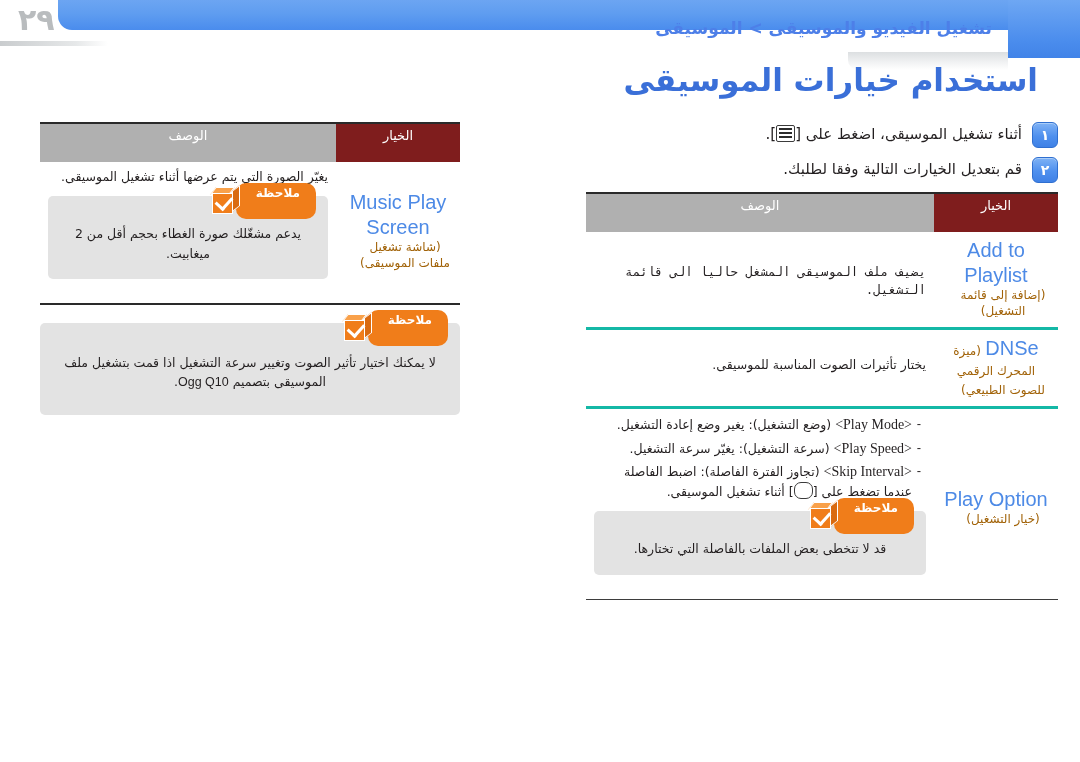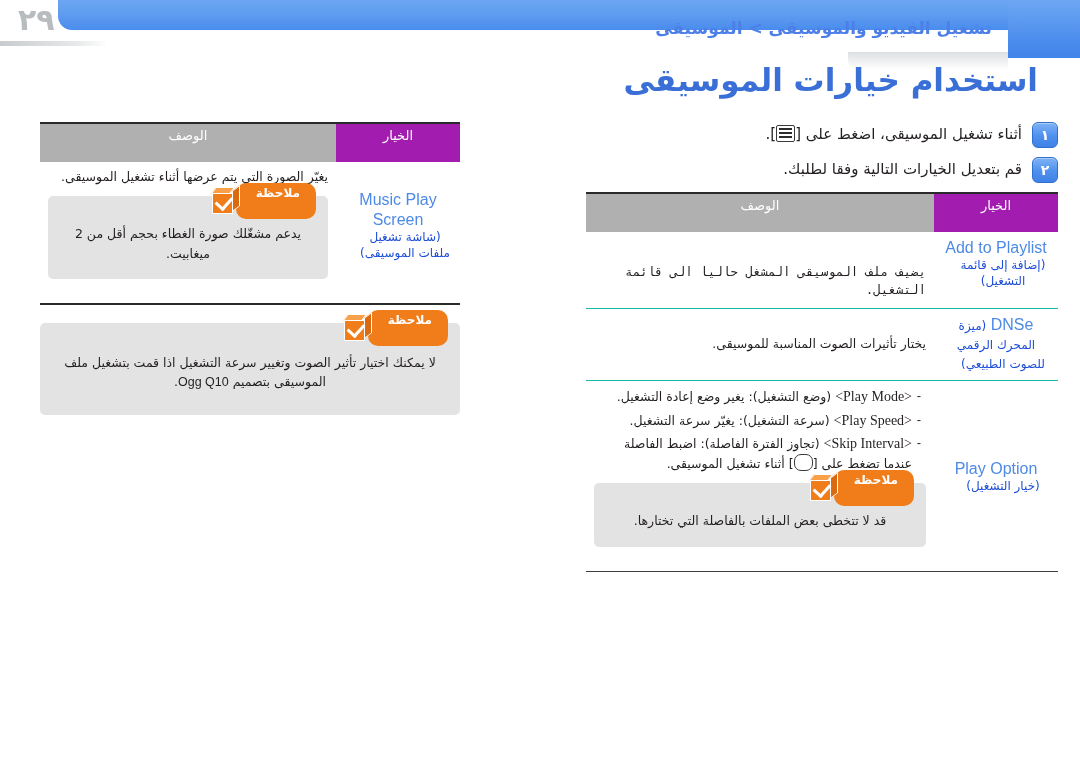--- a/index.html
+++ b/index.html
@@ -212,49 +212,49 @@
     padding: 4px 8px 19px 8px;
     font-family: "DejaVu Sans", sans-serif;
     font-size: 13px;
     font-weight: normal;
     color: #ffffff;
     border-top: 2px solid #2a2a2a;
     vertical-align: middle;
   }
   .th-option {
     width: 108px;
-    background: #a21caf;
+    background: #7f1d1d;
   }
   .th-desc {
     background: #b0b0b0;
   }
   .opt-table td {
     vertical-align: top;
     padding: 6px 8px 8px 8px;
-    border-bottom: 1px solid #14b8a6;
+    border-bottom: 3px solid #14b8a6;
   }
   .opt-table tr.no-rule td {
     border-bottom: none;
   }
   .cell-option {
     text-align: center;
     direction: rtl;
   }
   .opt-en {
     font-family: "Liberation Sans", sans-serif;
-    font-size: 16px;
+    font-size: 20px;
     color: #4d8ae6;
     direction: ltr;
     display: inline;
     line-height: 1.25;
   }
   .opt-ar {
     font-family: "DejaVu Sans", sans-serif;
     font-size: 12px;
-    color: #1d4ed8;
+    color: #a16207;
     direction: rtl;
     line-height: 1.3;
     margin-left: 14px;
   }
   .cell-desc {
     text-align: right;
     font-family: "DejaVu Sans", sans-serif;
     font-size: 12.5px;
     color: #231f20;
     line-height: 1.45;

